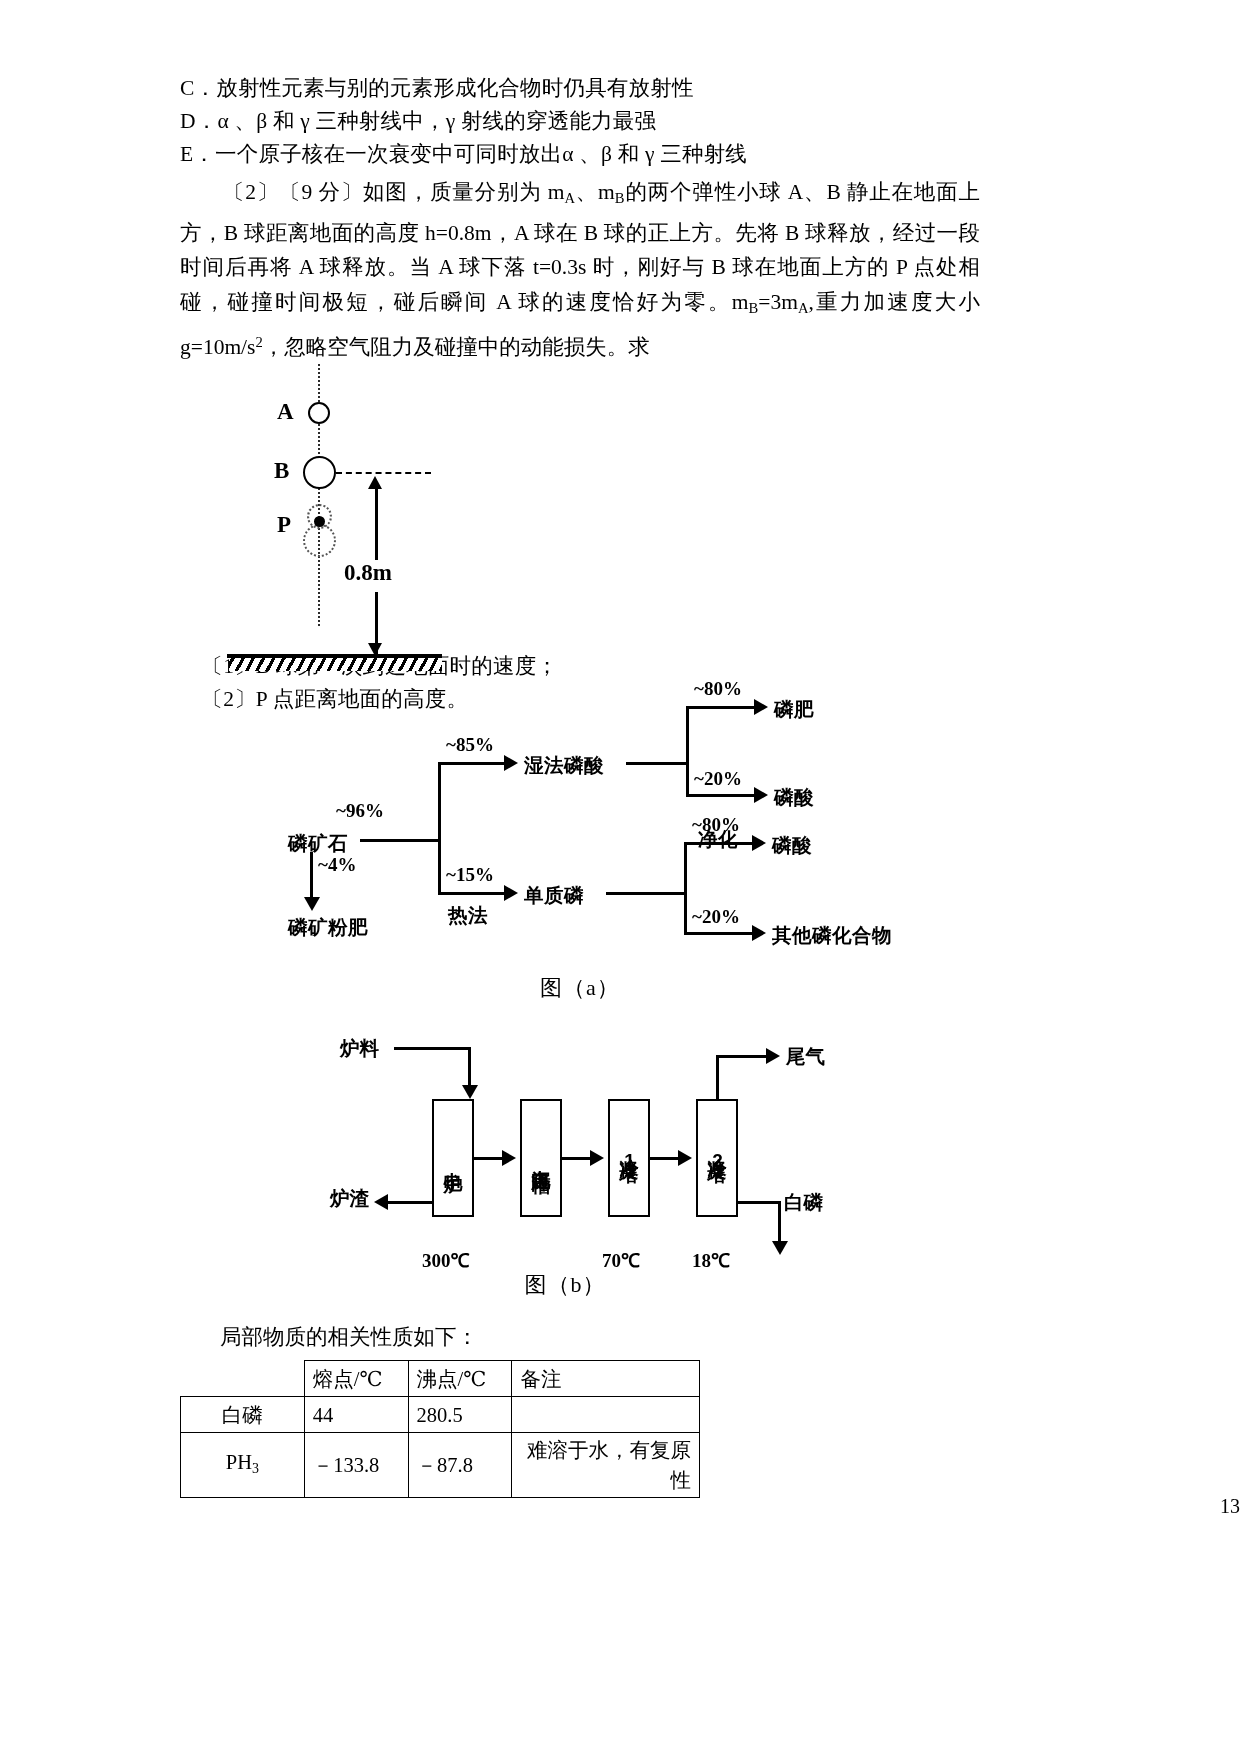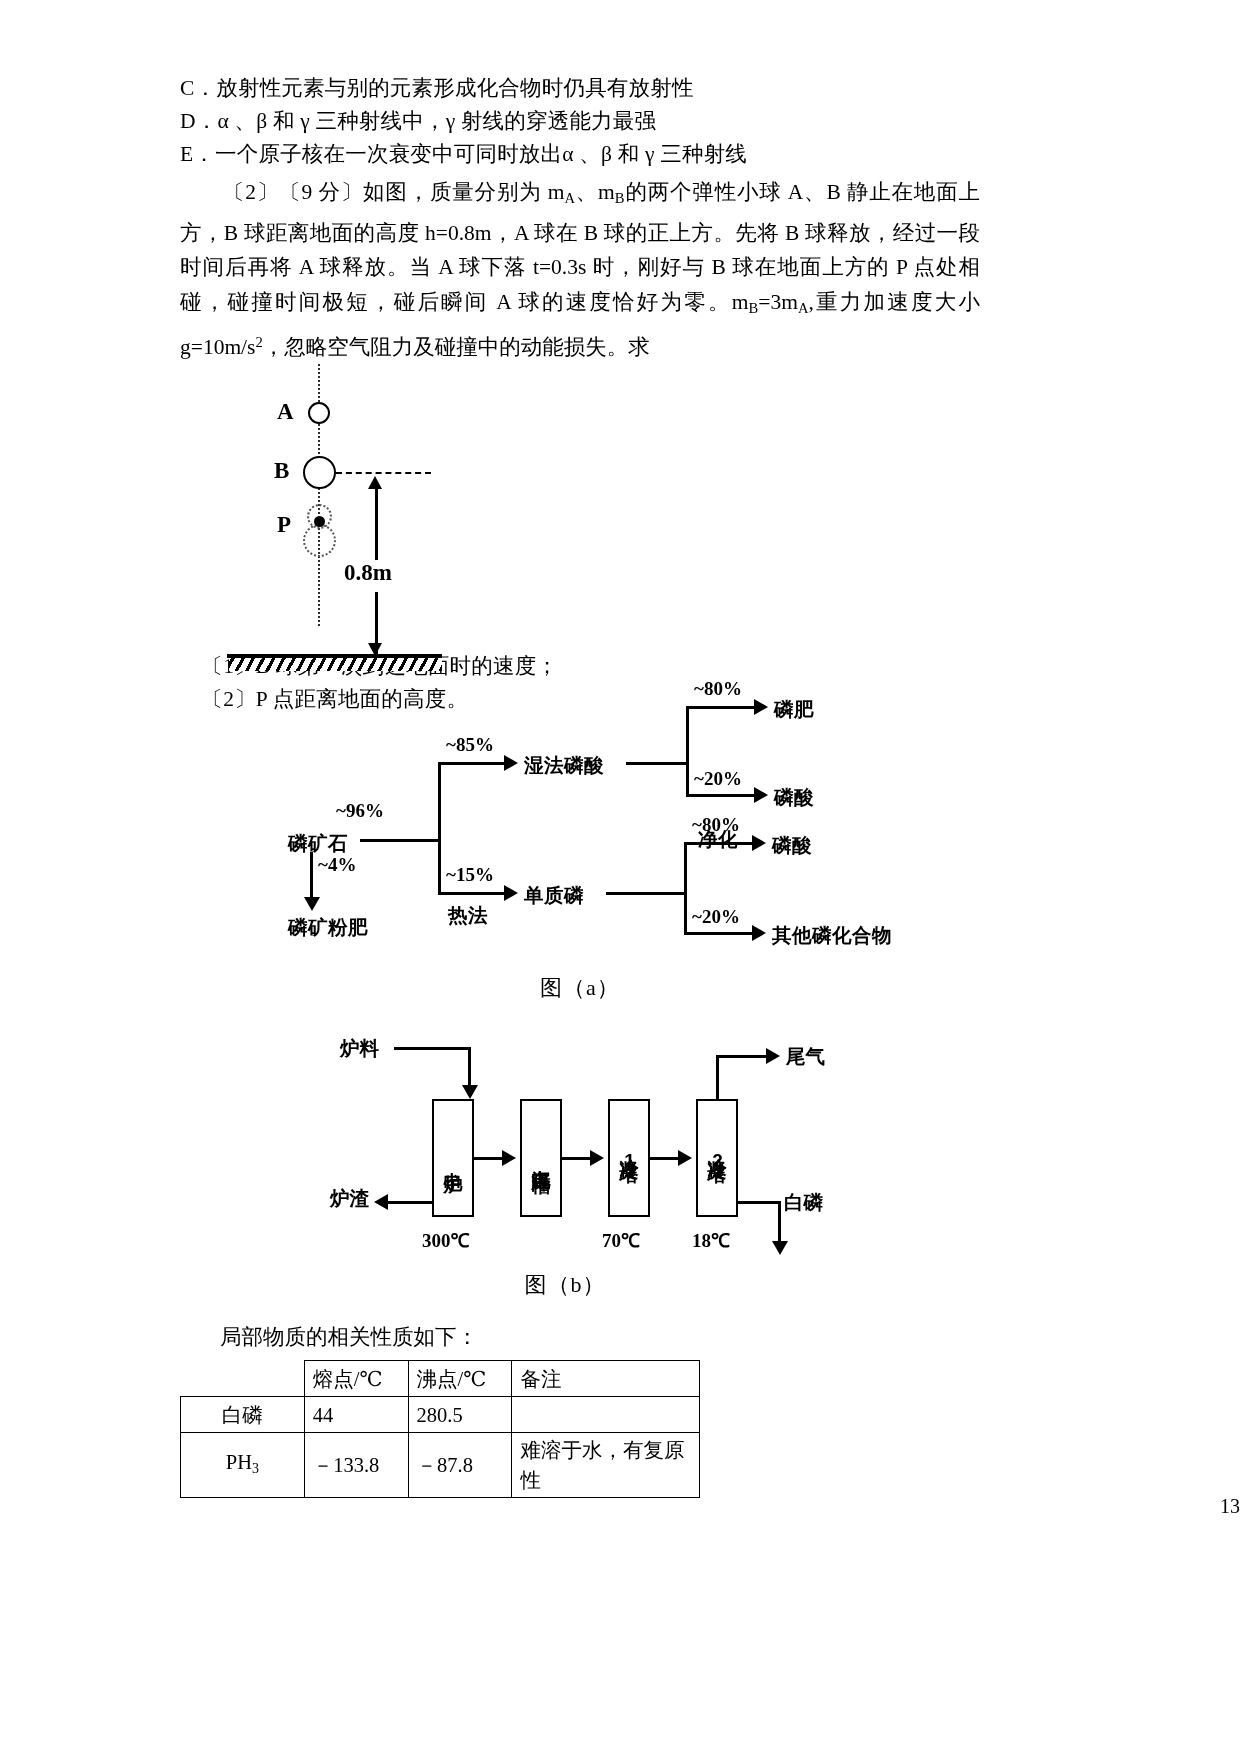--- a/index.html
+++ b/index.html
@@ -224,20 +224,21 @@
     font-size: 19.5px;
     font-weight: bold;
     white-space: nowrap;
   }
   .fb-temp {
     position: absolute;
     font-size: 19px;
     font-weight: bold;
     white-space: nowrap;
     font-family: "Liberation Serif", serif;
+    margin-top: 20px;
   }
 
   
   .tbl-intro {
     font-size: 21.5px;
     line-height: 34px;
     margin-top: 6px;
     margin-left: 40px;
   }
   table.props {
@@ -248,21 +249,21 @@
   }
   table.props td {
     border: 1.6px solid #000;
     height: 36px;
     padding: 2px 8px;
     line-height: 30px;
   }
   table.props td.c0 { width: 124px; text-align: center; }
   table.props td.c1 { width: 104px; }
   table.props td.c2 { width: 104px; }
-  table.props td.c3 { width: 188px; }
+  table.props td.c3 { width: 188px; text-align: right; }
   table.props tr.head td { text-align: left; }
   table.props tr.head td.c0 { border-left-color: #fff; border-top-color:#fff; }
 
   .pagenum {
     position: absolute;
     left: 0; right: 0;
     top: 1495px;
     text-align: right;
     font-size: 20px;
   }

